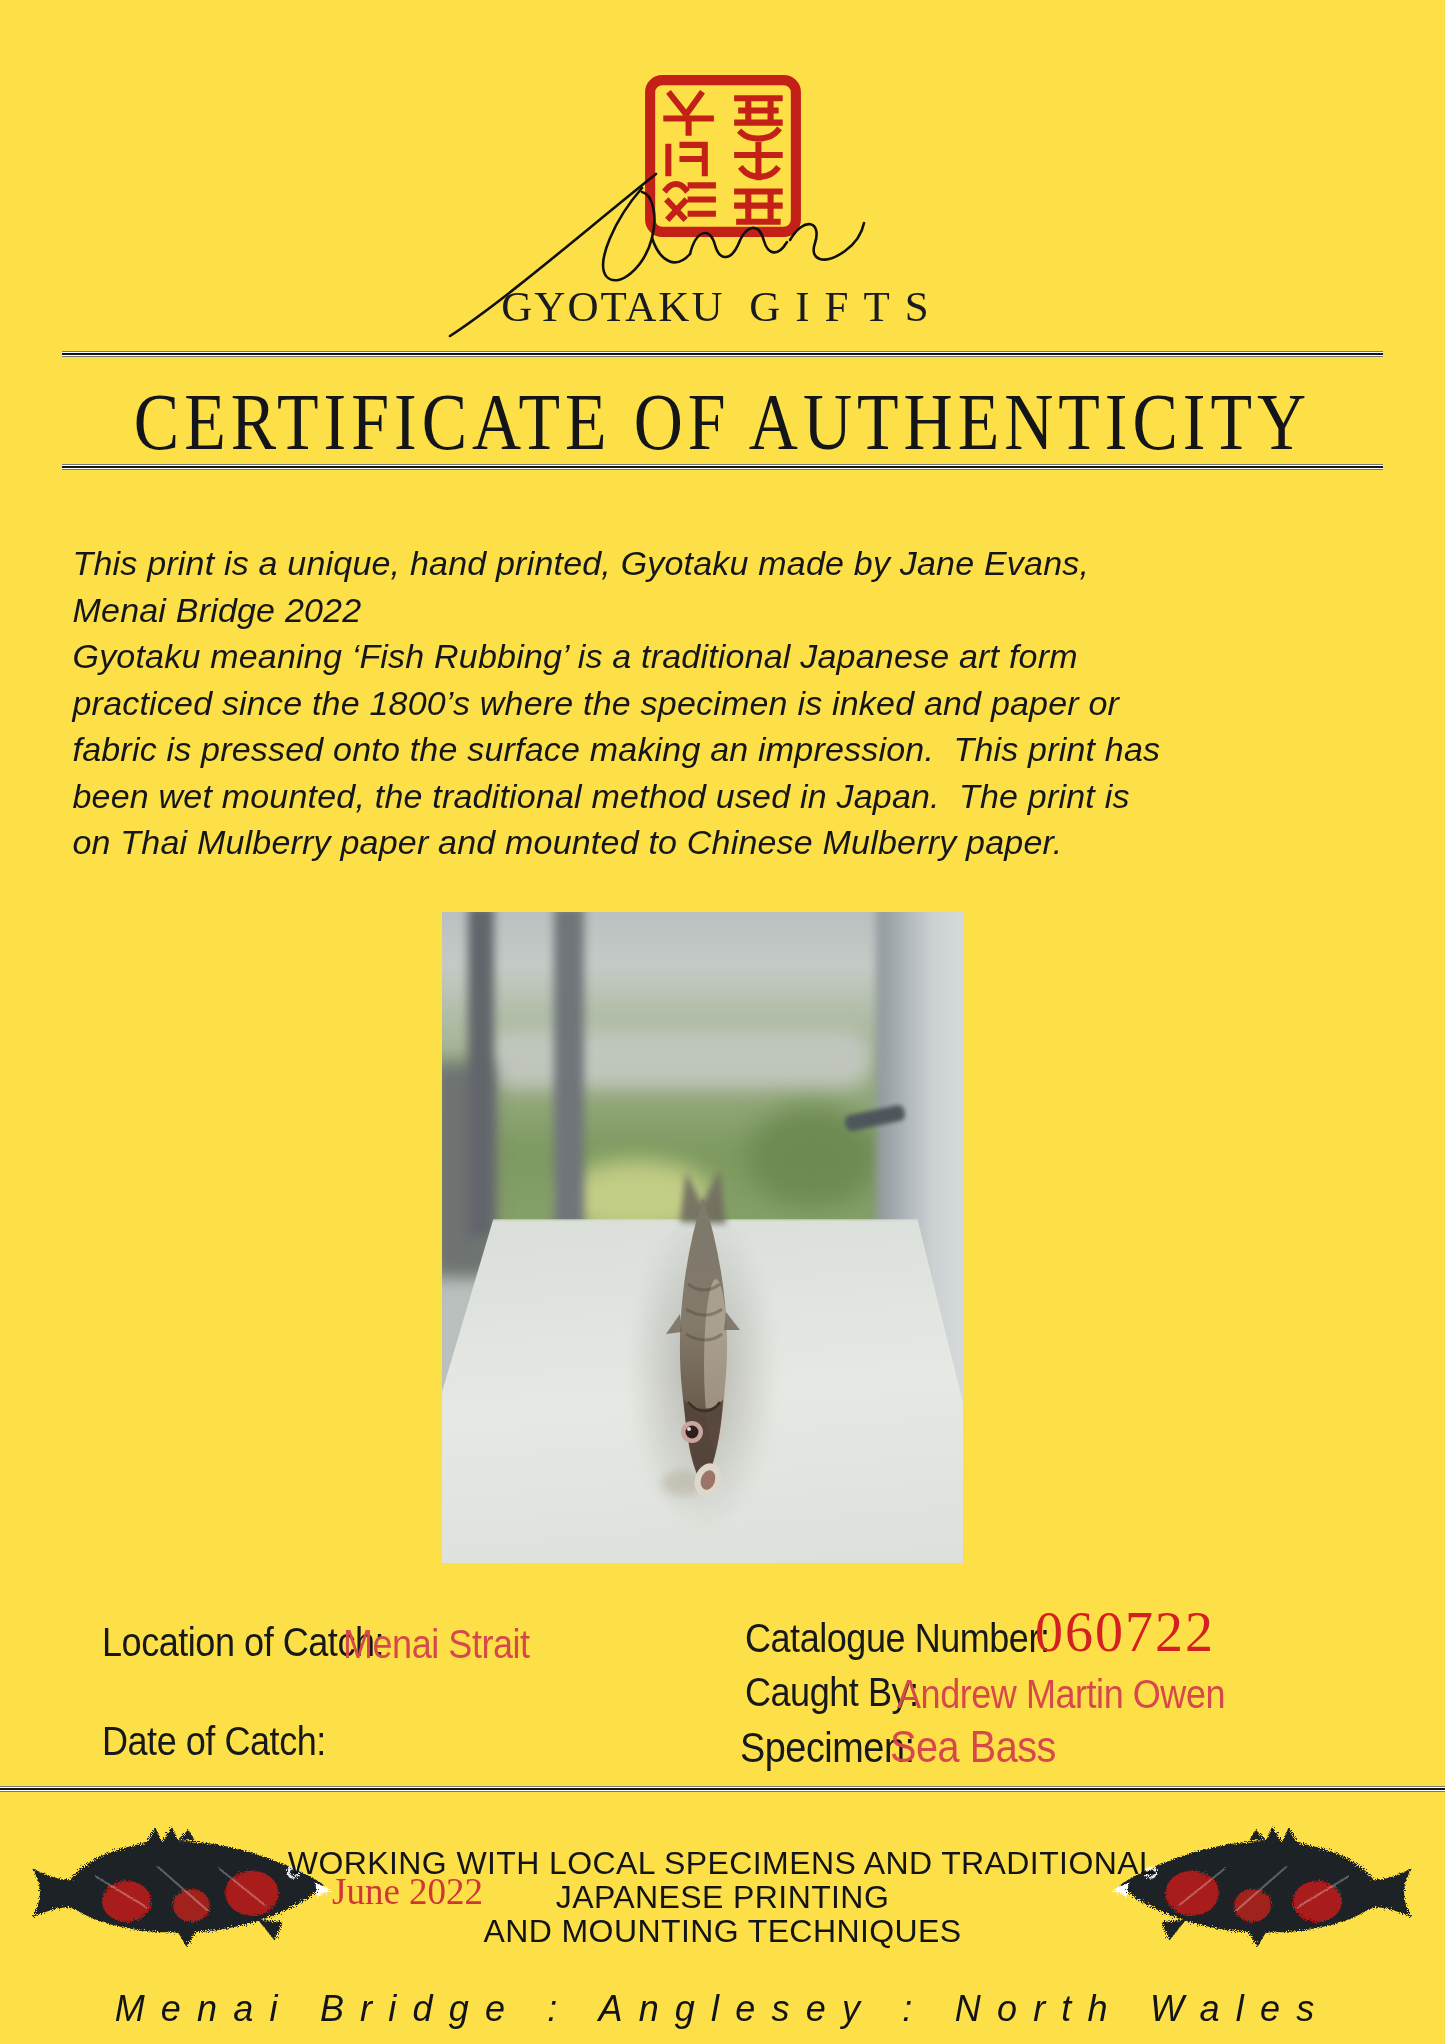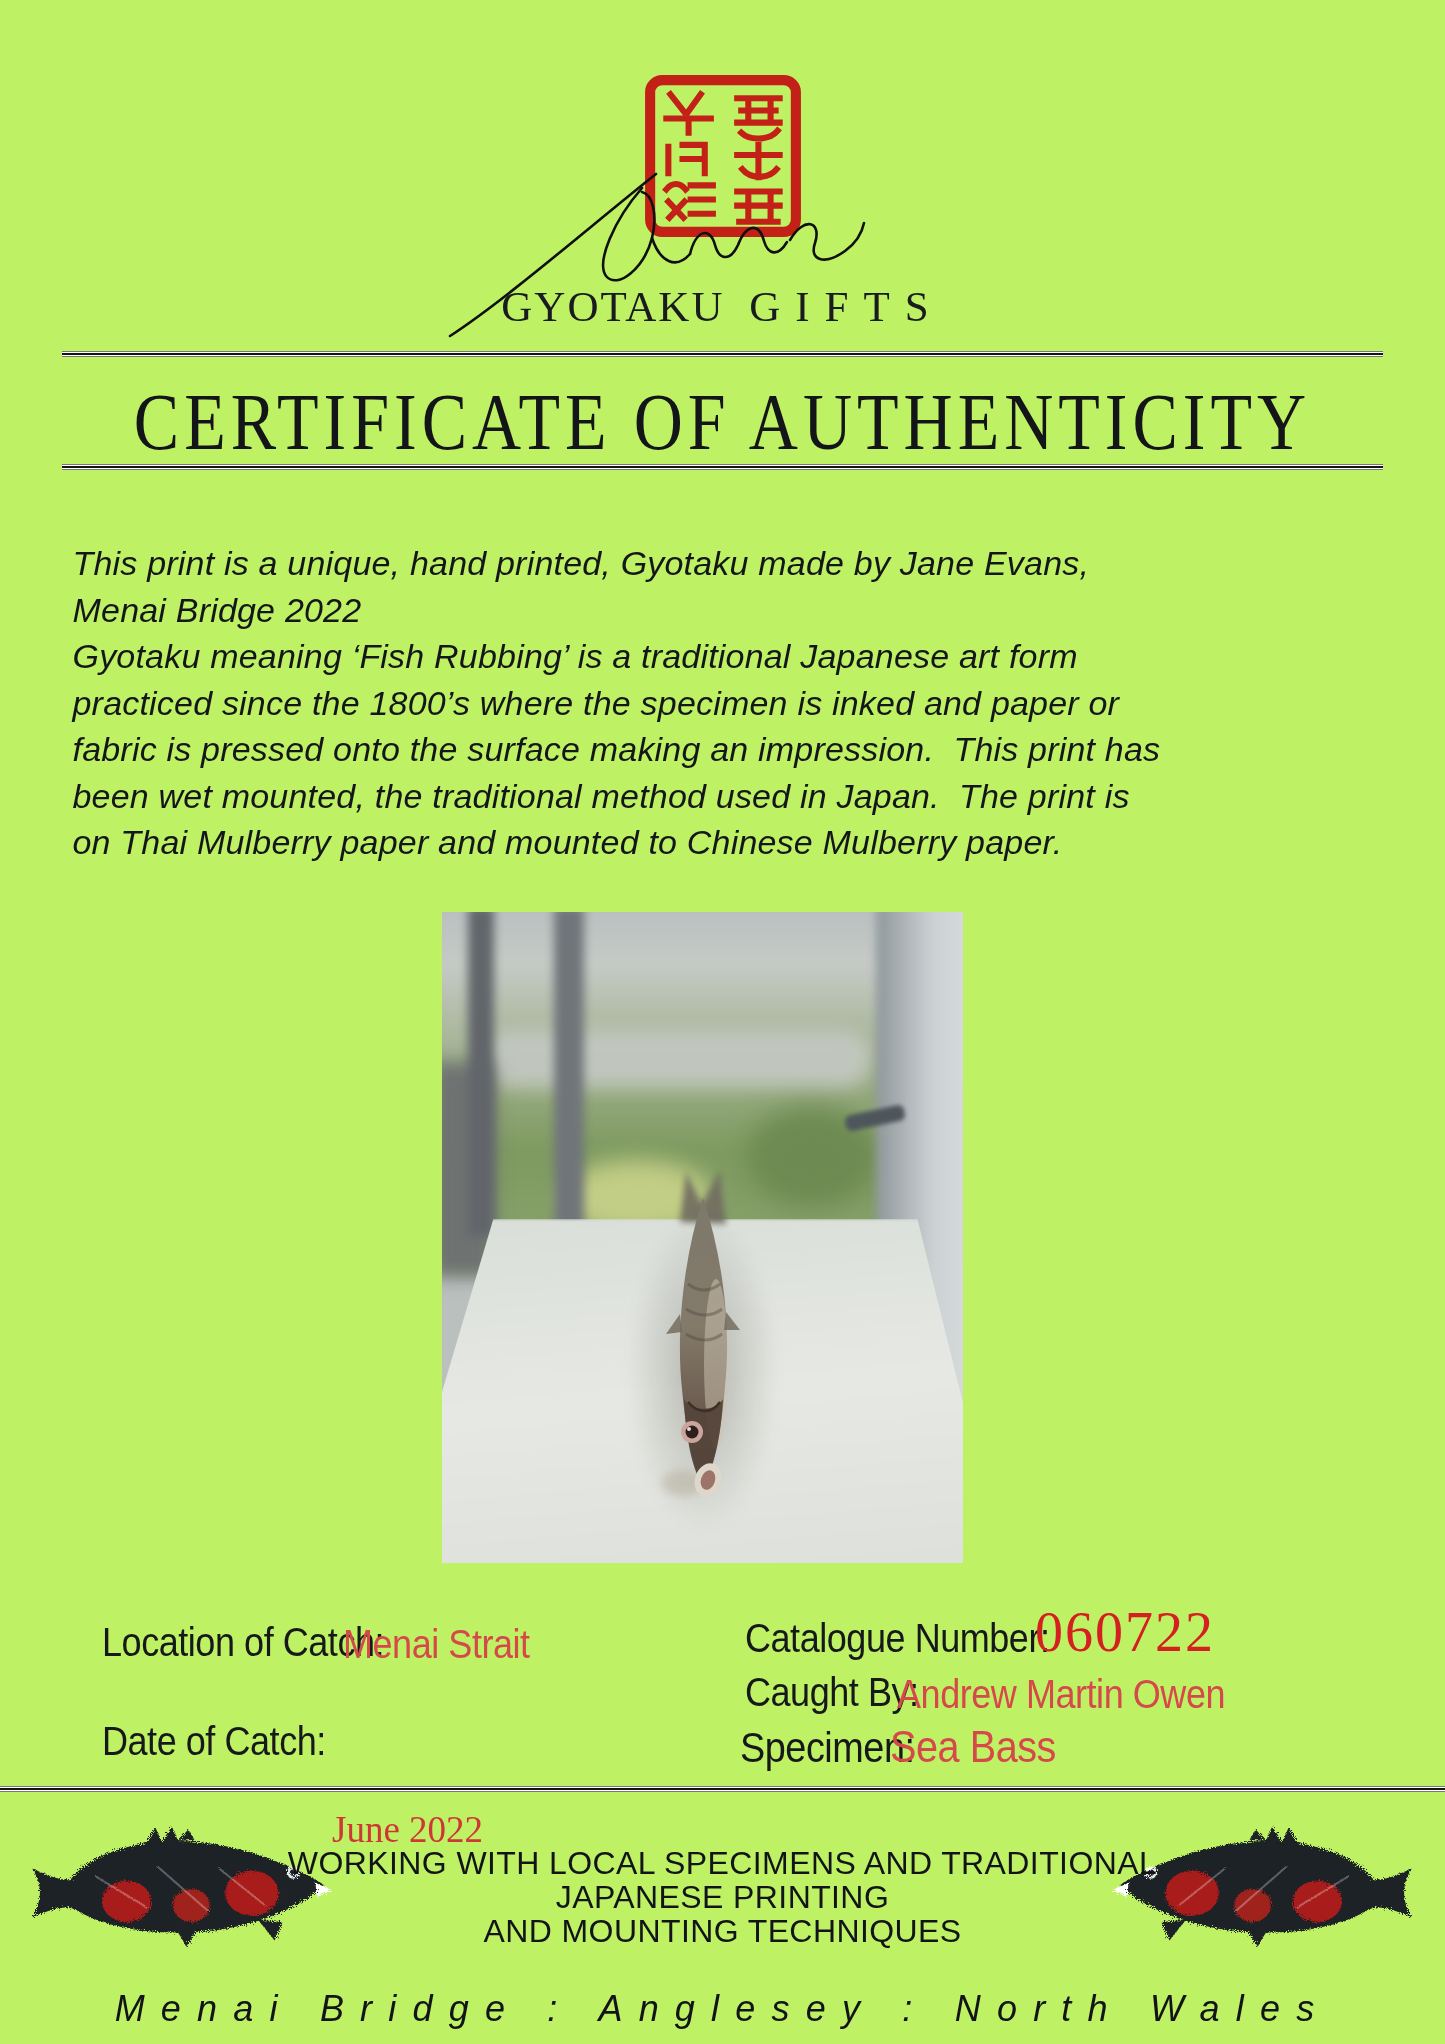--- a/index.html
+++ b/index.html
@@ -1,16 +1,16 @@
 <!DOCTYPE html>
 <html><head>
 <meta charset="utf-8">
 <style>
   html,body{margin:0;padding:0;background:#ffffff;}
-  #page{position:relative;width:1445px;height:2044px;background:#bef264;overflow:hidden;
+  #page{position:relative;width:1445px;height:2044px;background:#fde047;overflow:hidden;
         font-family:"Liberation Sans",sans-serif;color:#17181a;}
 
   
   .seal{position:absolute;left:642px;top:72px;width:162px;height:168px;}
   .signature{position:absolute;left:438px;top:158px;width:450px;height:185px;}
   .brand{position:absolute;left:0;top:282px;width:100%;text-align:center;
          font-family:"Liberation Serif",serif;font-size:43px;color:#1a1b1f;letter-spacing:2px;}
   .brand .w2{letter-spacing:15px;margin-left:12px;}
 
   .rule{position:absolute;left:62px;width:1321px;height:6px;
@@ -149,21 +149,21 @@
       <circle cx="61" cy="265" r="2" fill="#e8d8d2"></circle>
       <ellipse cx="80" cy="316" rx="13" ry="17" fill="#ded7cb" transform="rotate(18 80 316)"></ellipse>
       <ellipse cx="80" cy="316" rx="7" ry="10" fill="#9c7468" transform="rotate(18 80 316)"></ellipse>
     </svg>
   </div>
 
   <span class="lbl" style="left:102px;top:1620px">Location of Catch:</span>
   <span class="val" style="left:343px;top:1622px">Menai Strait</span>
 
   <span class="lbl" style="left:102px;top:1719px">Date of Catch:</span>
-  <span class="serifval" style="left:332px;top:1764px;font-size:37px;color:#cf3636;margin-top:44px;">June 2022</span>
+  <span class="serifval" style="left:332px;top:1826px;font-size:37px;color:#cf3636;margin-top:44px;">June 2022</span>
 
   <span class="lbl" style="left:745px;top:1616px">Catalogue Number:</span>
   <span class="serifval" style="left:1035px;top:1600px;font-size:56px;color:#d42020;letter-spacing:2px;">060722</span>
 
   <span class="lbl" style="left:745px;top:1670px">Caught By:</span>
   <span class="val" style="left:897px;top:1672px">Andrew Martin Owen</span>
 
   <span class="lbl" style="left:740px;top:1724px;font-size:42px">Specimen:</span>
   <span class="val" style="left:890px;top:1722px;font-size:44px">Sea Bass</span>
 

